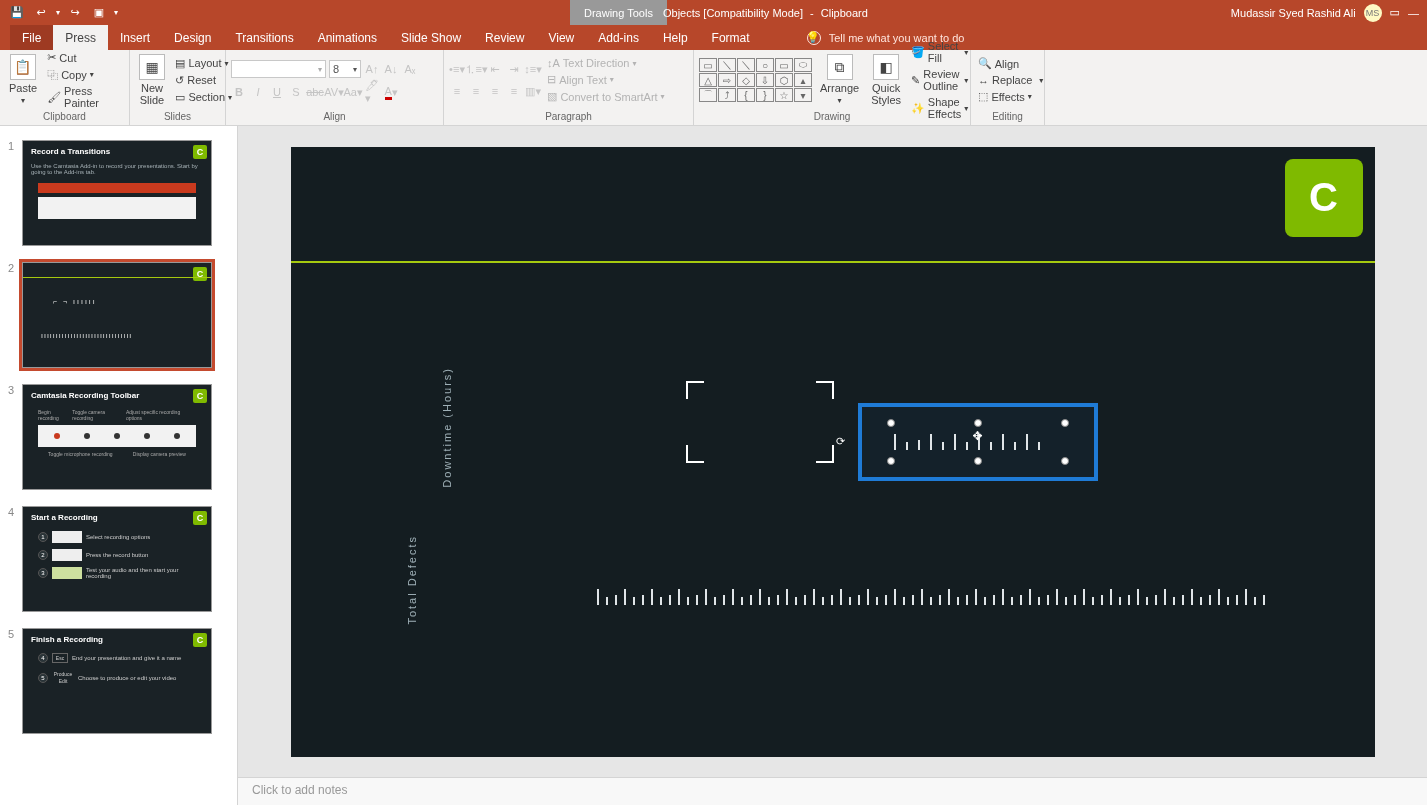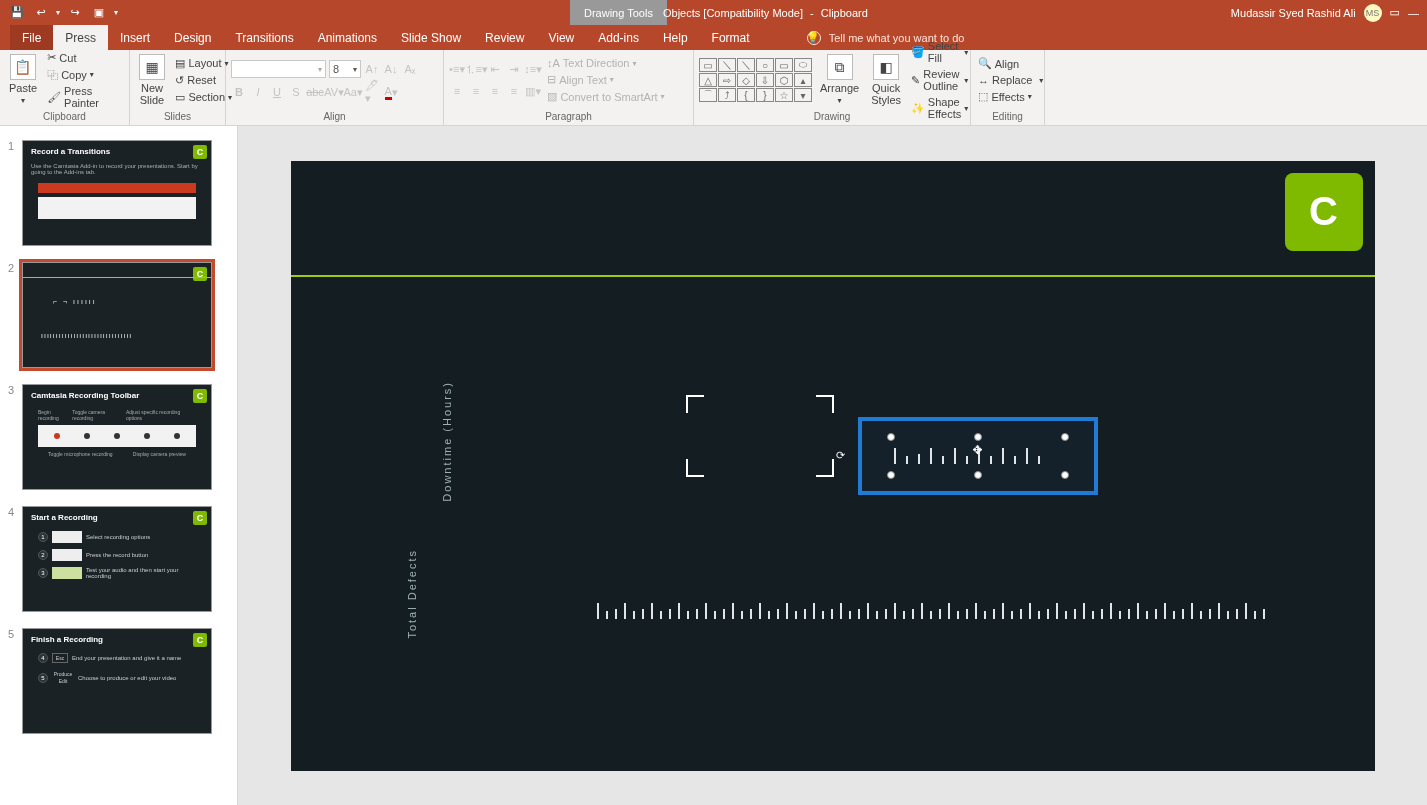--- a/index.html
+++ b/index.html
@@ -556,14 +556,17 @@
             <div class="tick mid"></div>
             <div class="tick tall"></div>
             <div class="tick short"></div>
             <div class="tick mid"></div>
             <div class="tick tall"></div>
             <div class="tick short"></div>
             <div class="tick mid"></div>
           </div>
       </div>
     </div>
+    <div class="notes">
+      <span>Click to add notes</span>
+    </div>
   </div>
 </div>
 
 </body></html>

